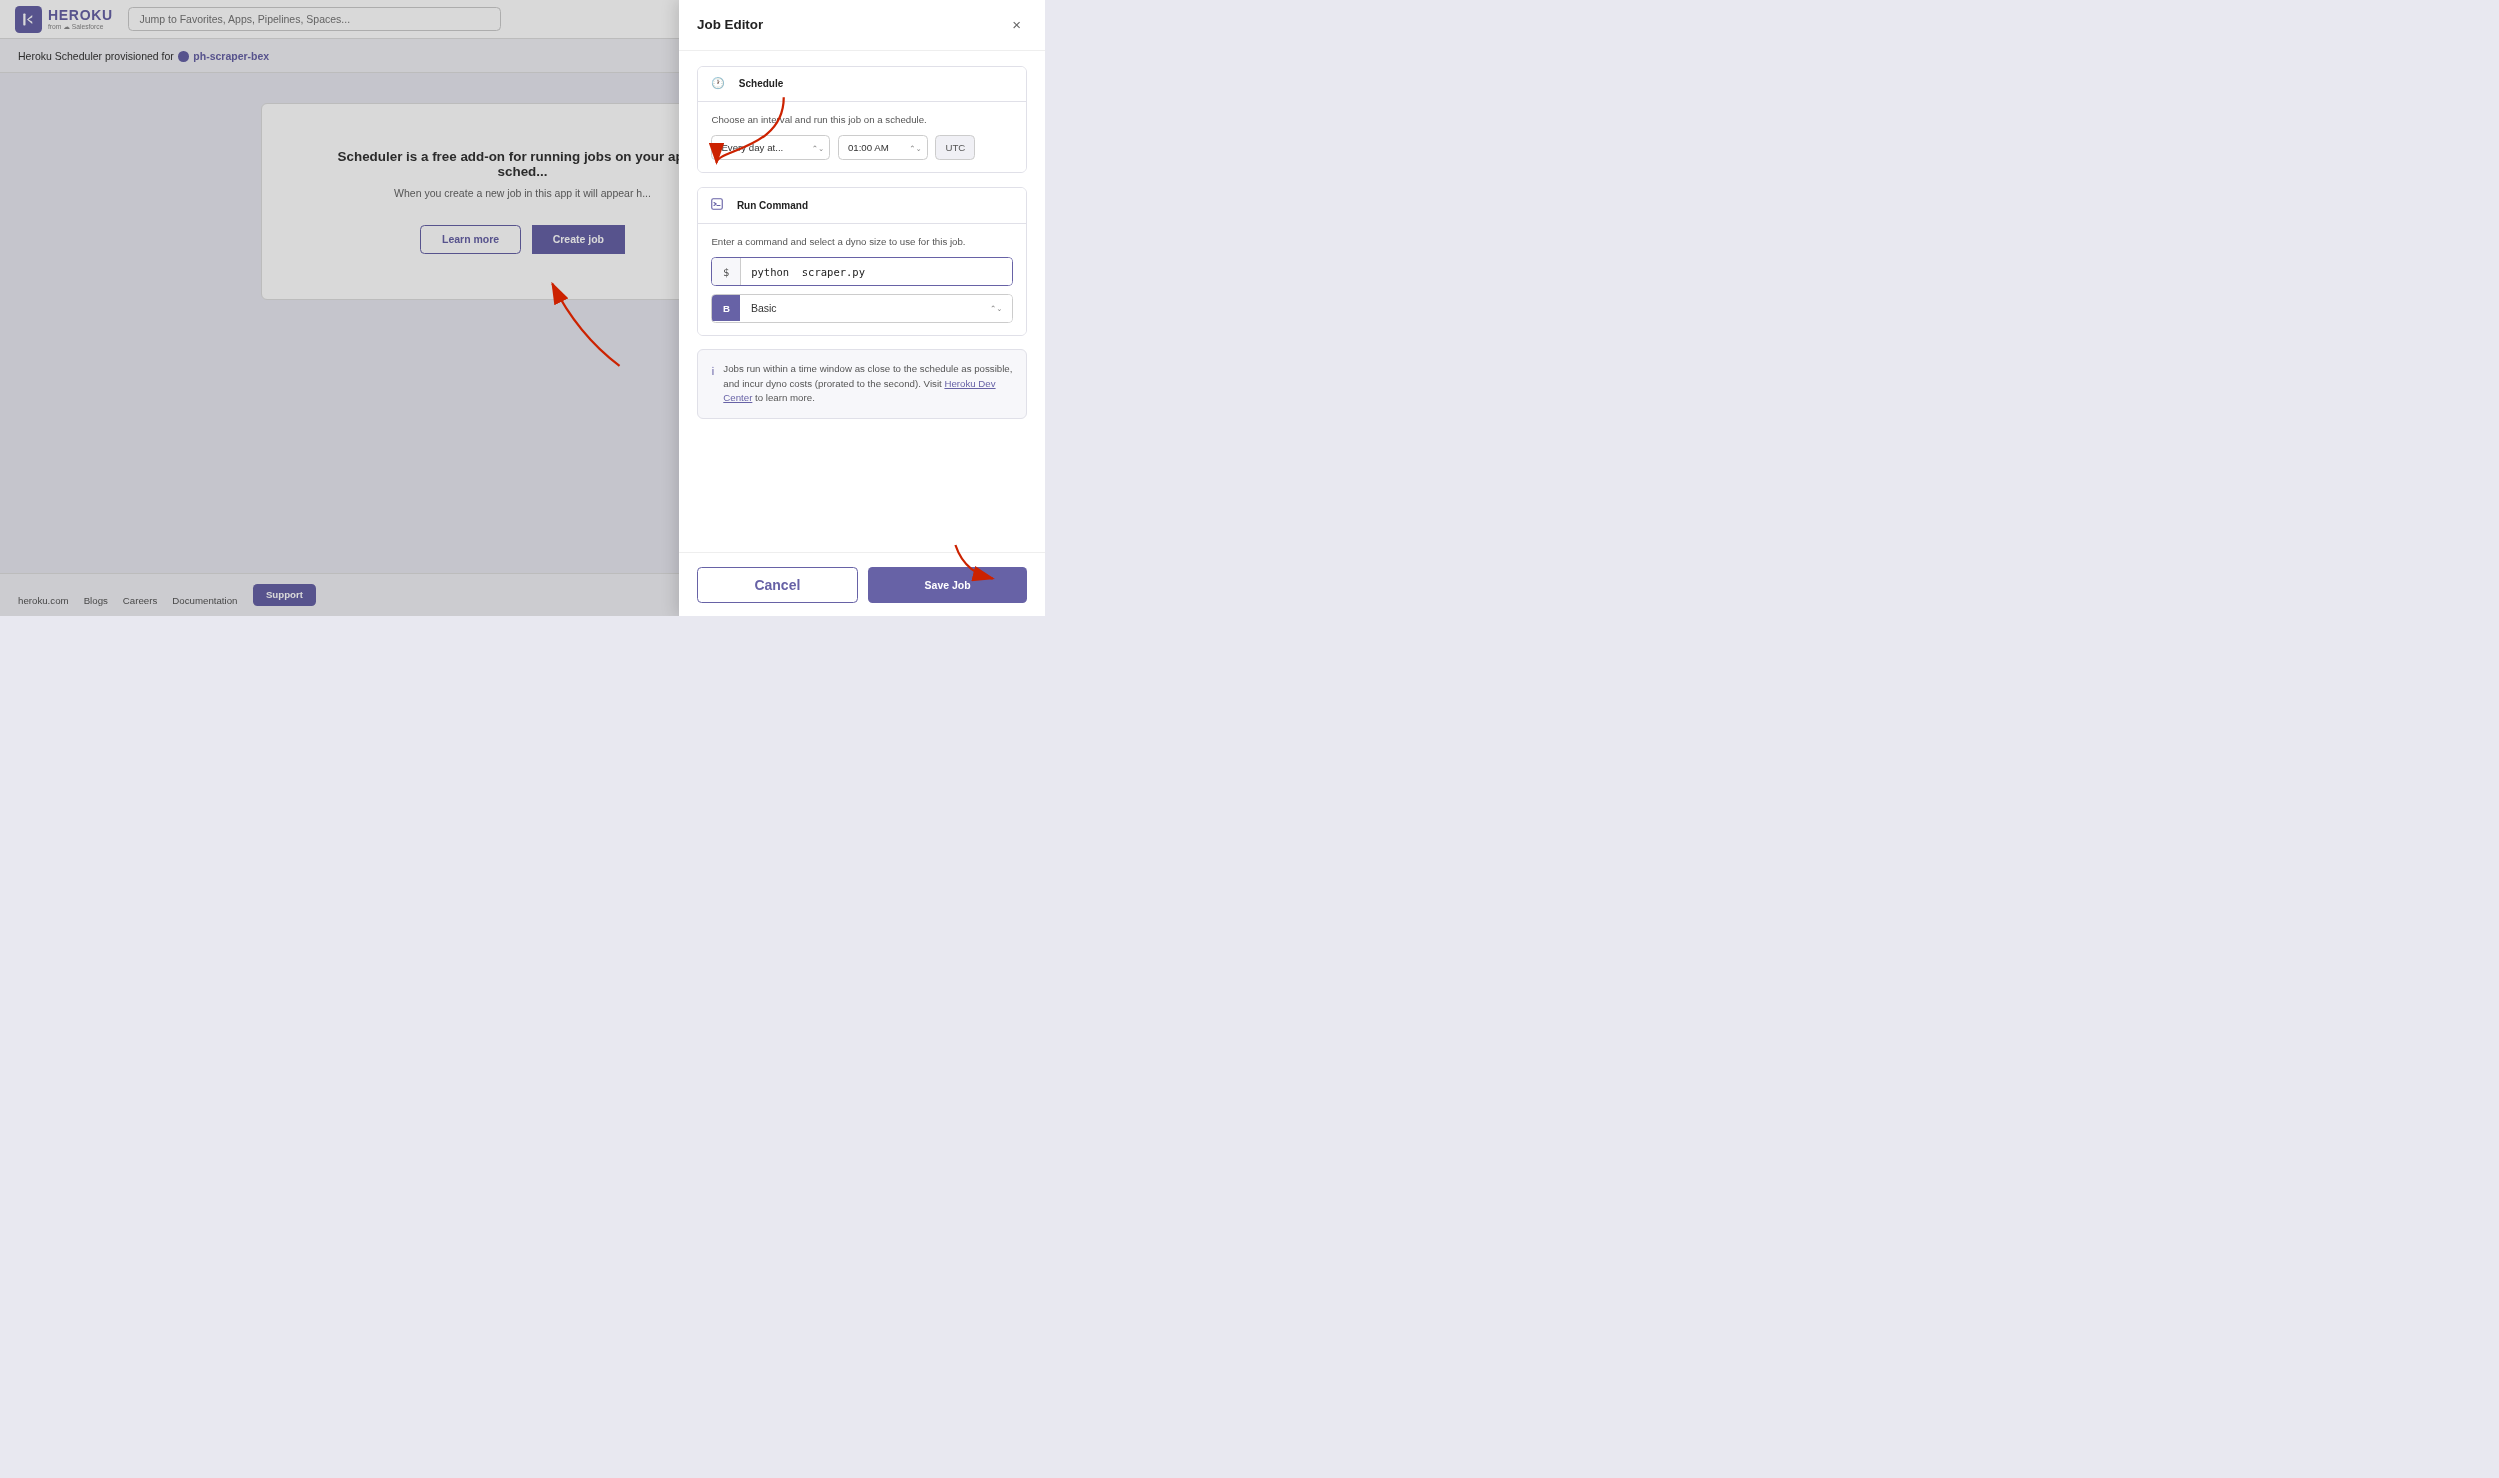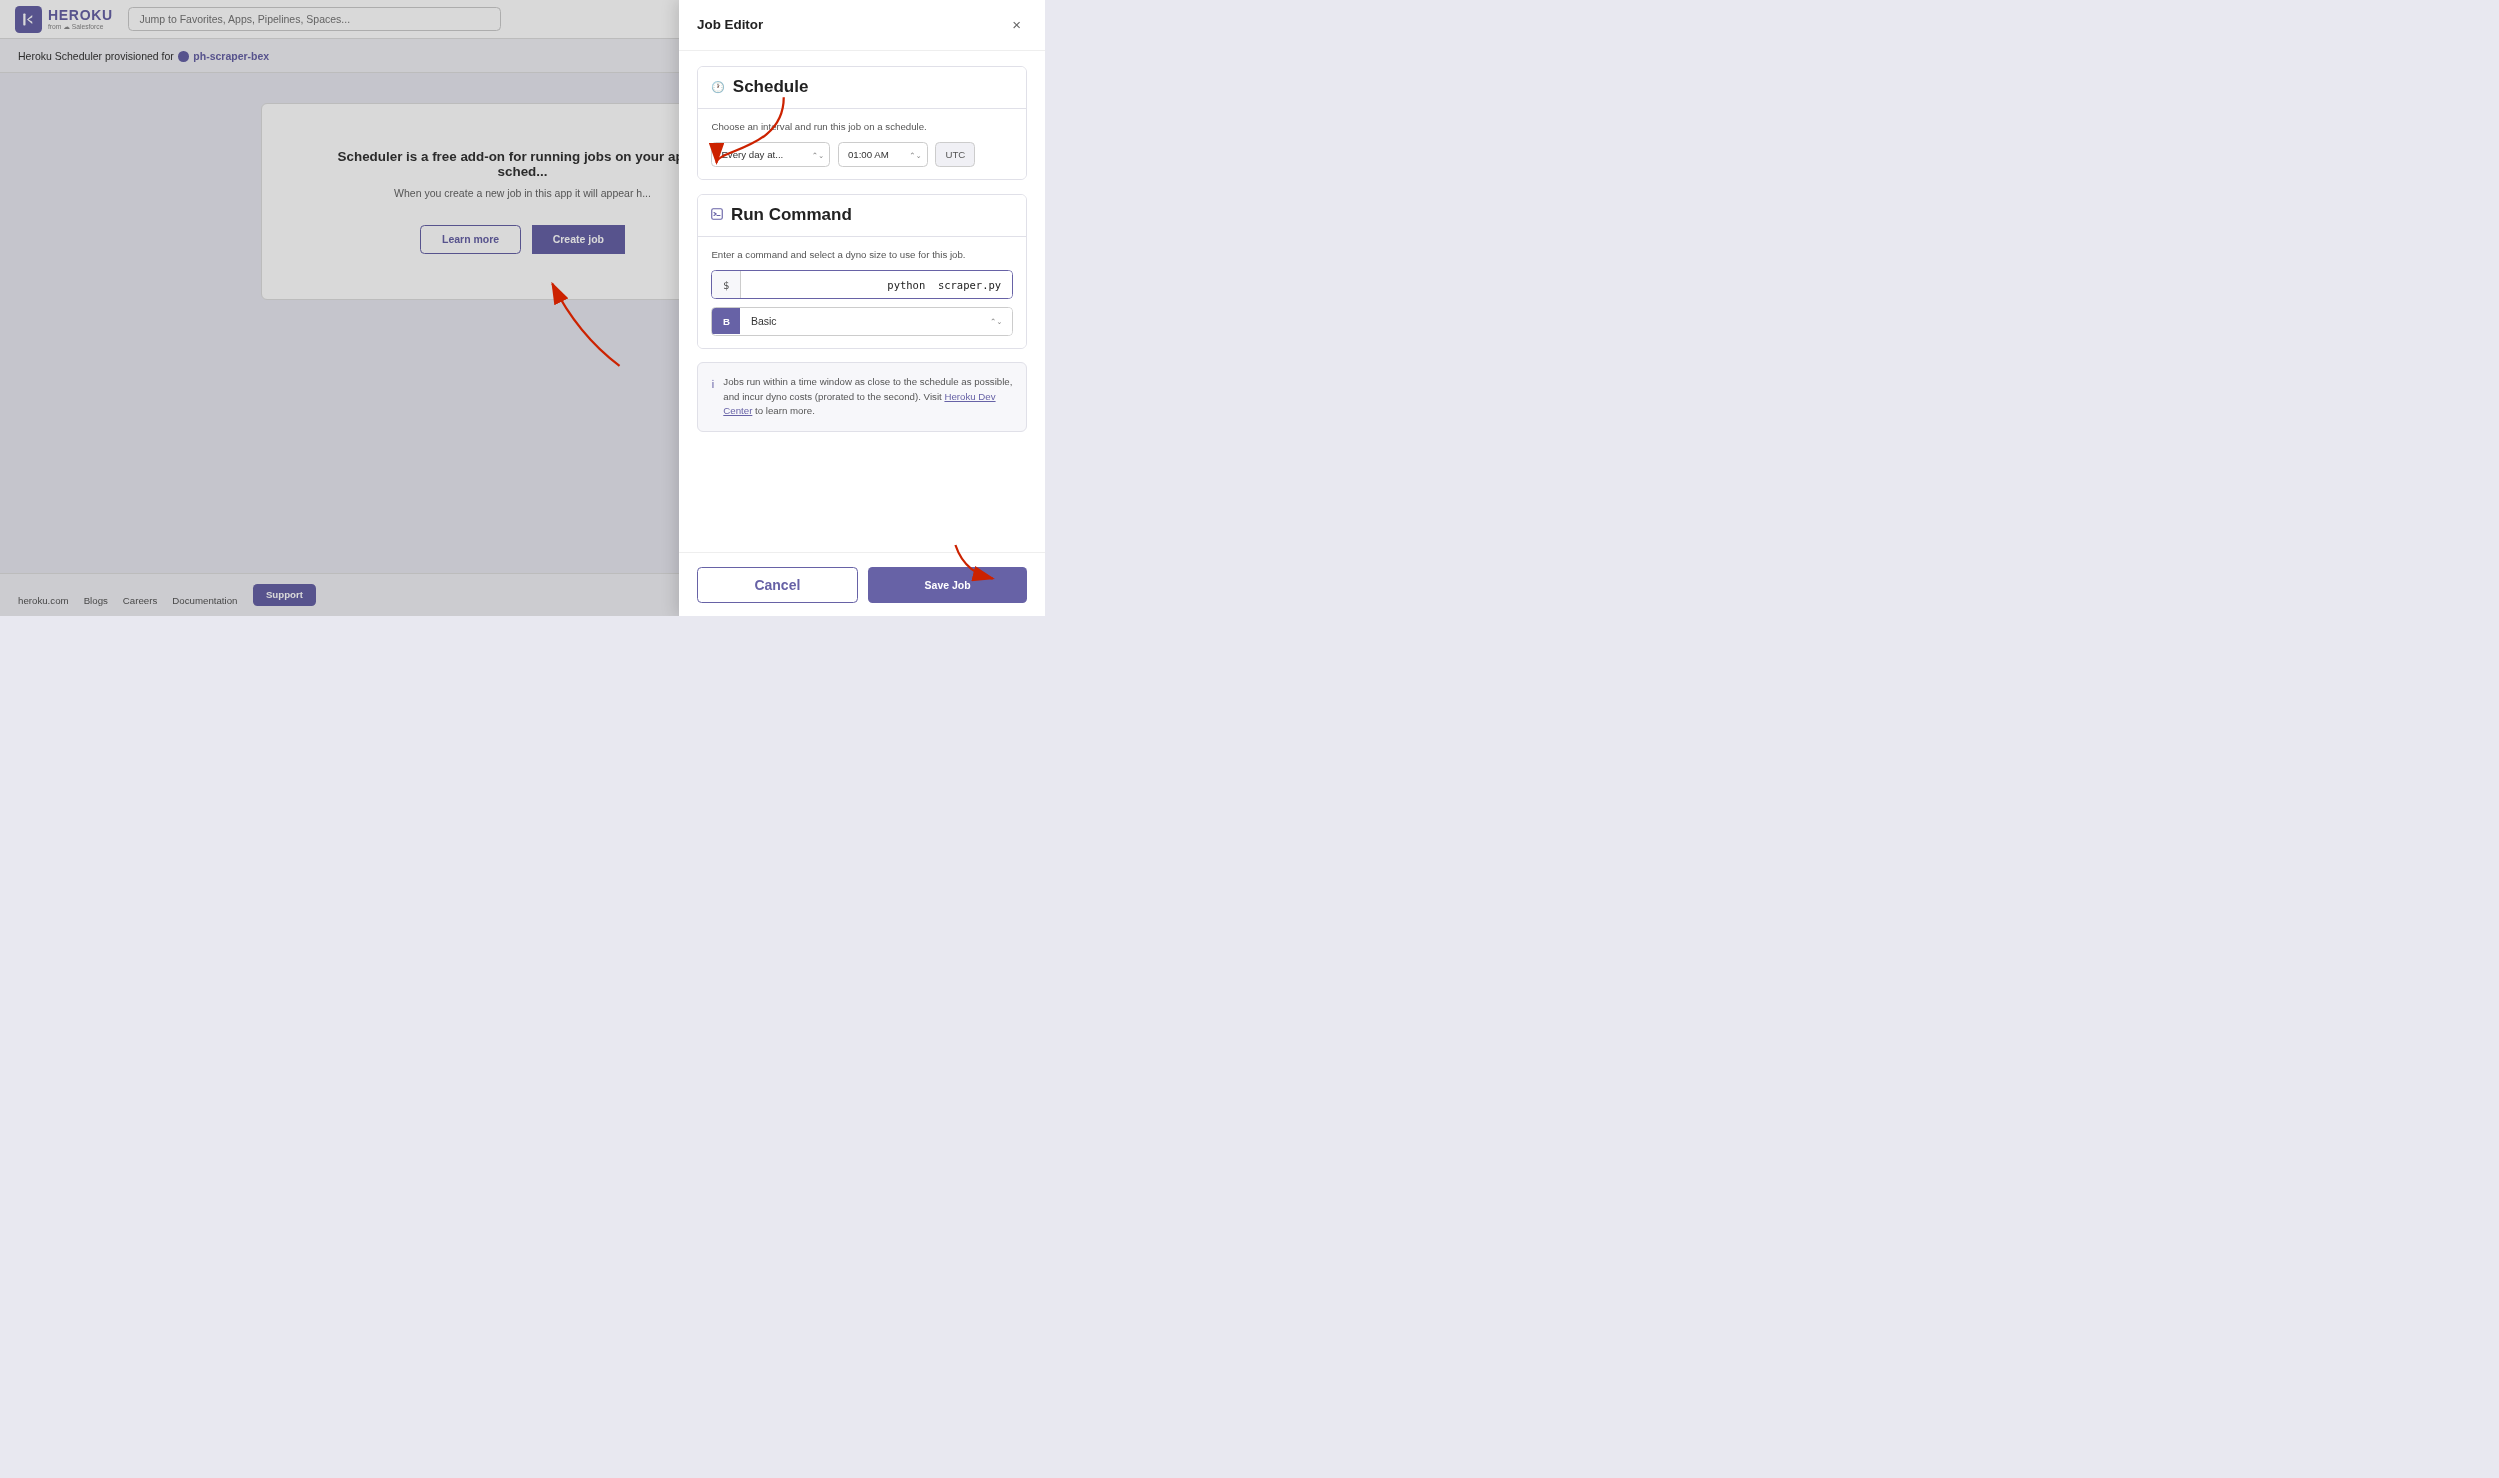--- a/index.html
+++ b/index.html
@@ -234,23 +234,24 @@
       align-items: center;
       gap: 7.5px;
       background: white;
       border-bottom: 0.7px solid #e0e0e8;
     }
     .section-icon {
       font-size: 11.2px;
       color: #6762A6;
     }
     .section-title {
-      font-size: 17px;
+      font-size: 10px;
       font-weight: 600;
       color: #222;
+      margin-left: 6px;
     }
     .section-body {
       padding: 12px 13.4px;
       background: white;
     }
     .section-desc {
       font-size: 9.7px;
       color: #555;
       margin-bottom: 10.5px;
     }
@@ -320,21 +321,20 @@
       font-family: monospace;
     }
     .command-input {
       flex: 1;
       border: none;
       outline: none;
       padding: 7.5px 10.5px;
       font-size: 10.5px;
       font-family: monospace;
       color: #222;
-      text-align: right;
     }
     .dyno-row {
       display: flex;
       align-items: center;
       border: 0.7px solid #ccc;
       border-radius: 4.5px;
       overflow: hidden;
     }
     .dyno-icon {
       background: #6762A6;

